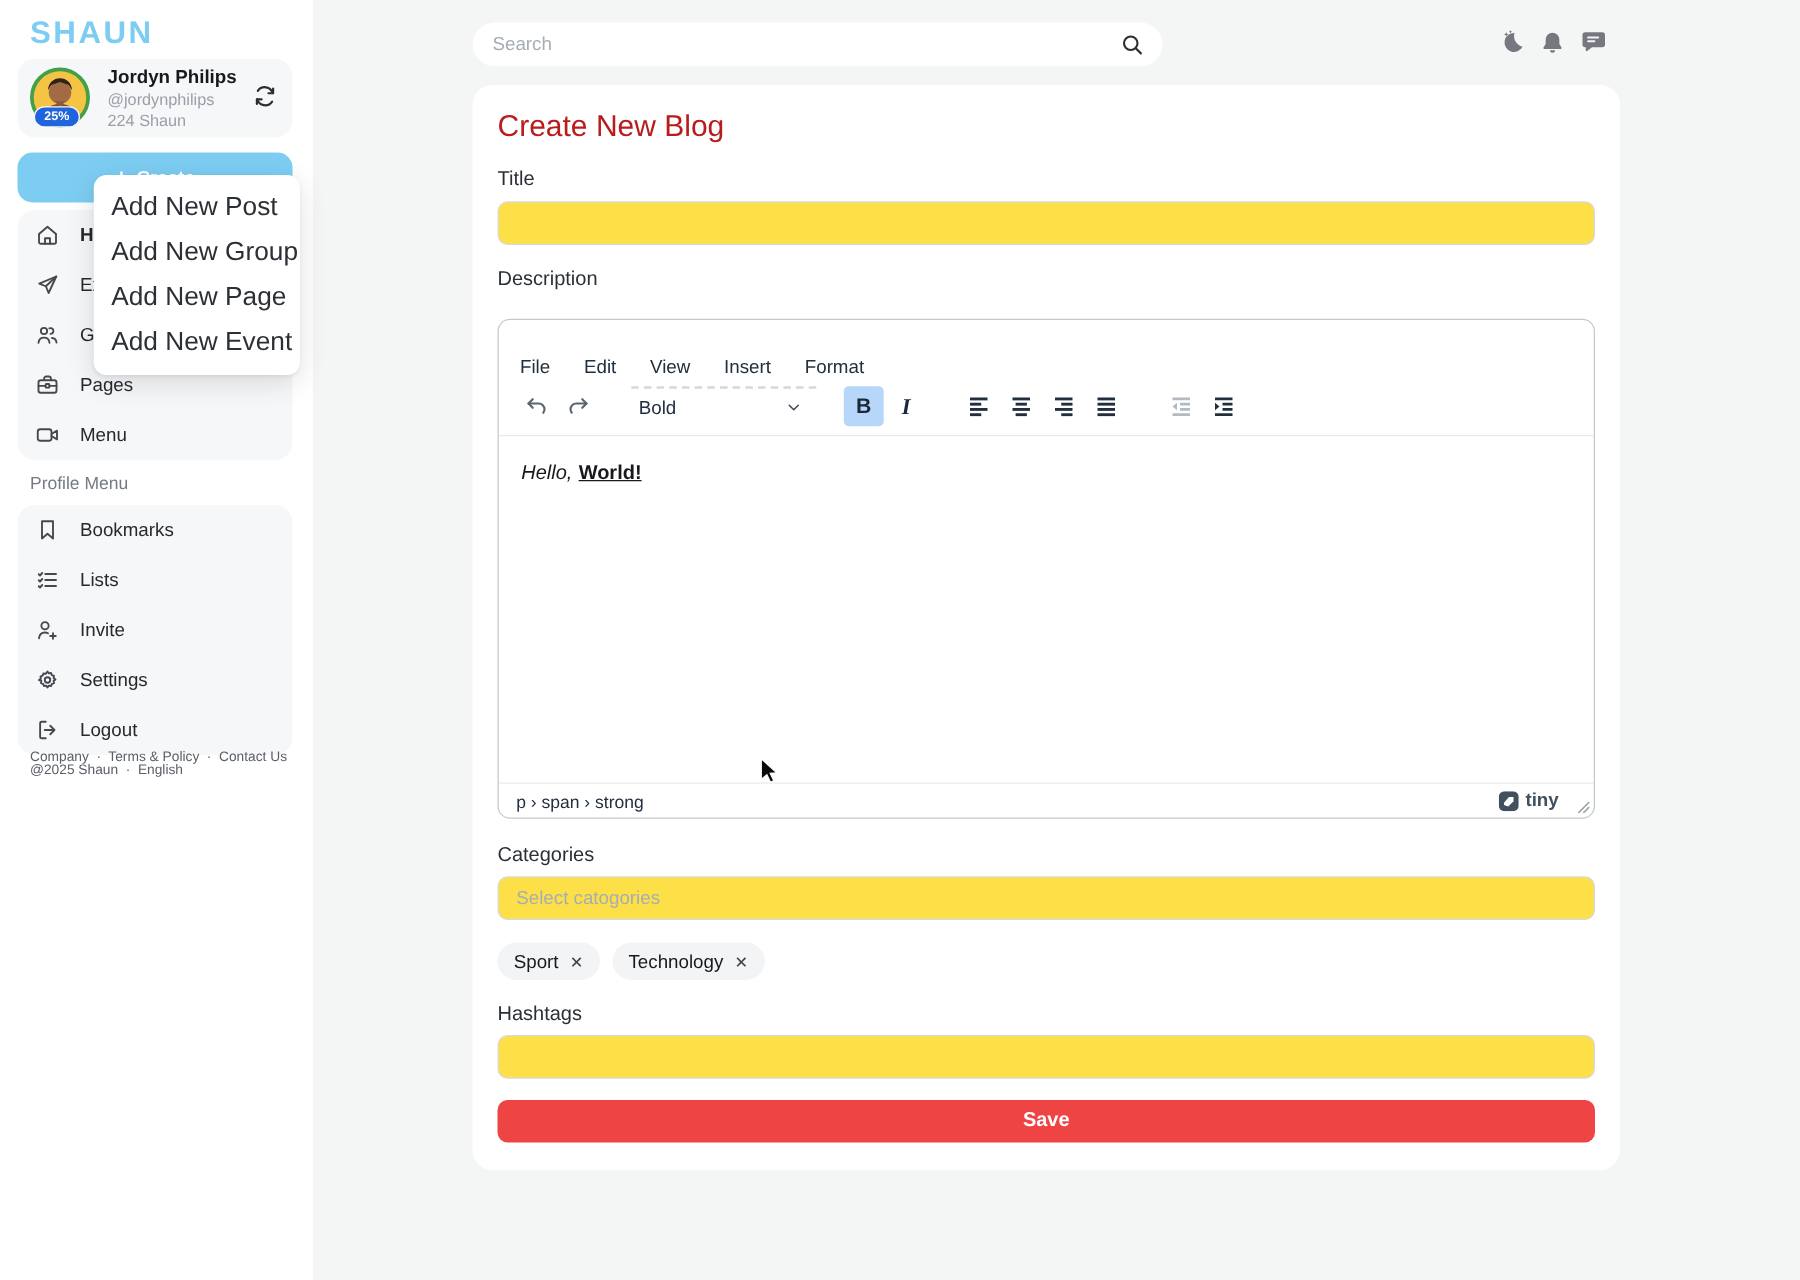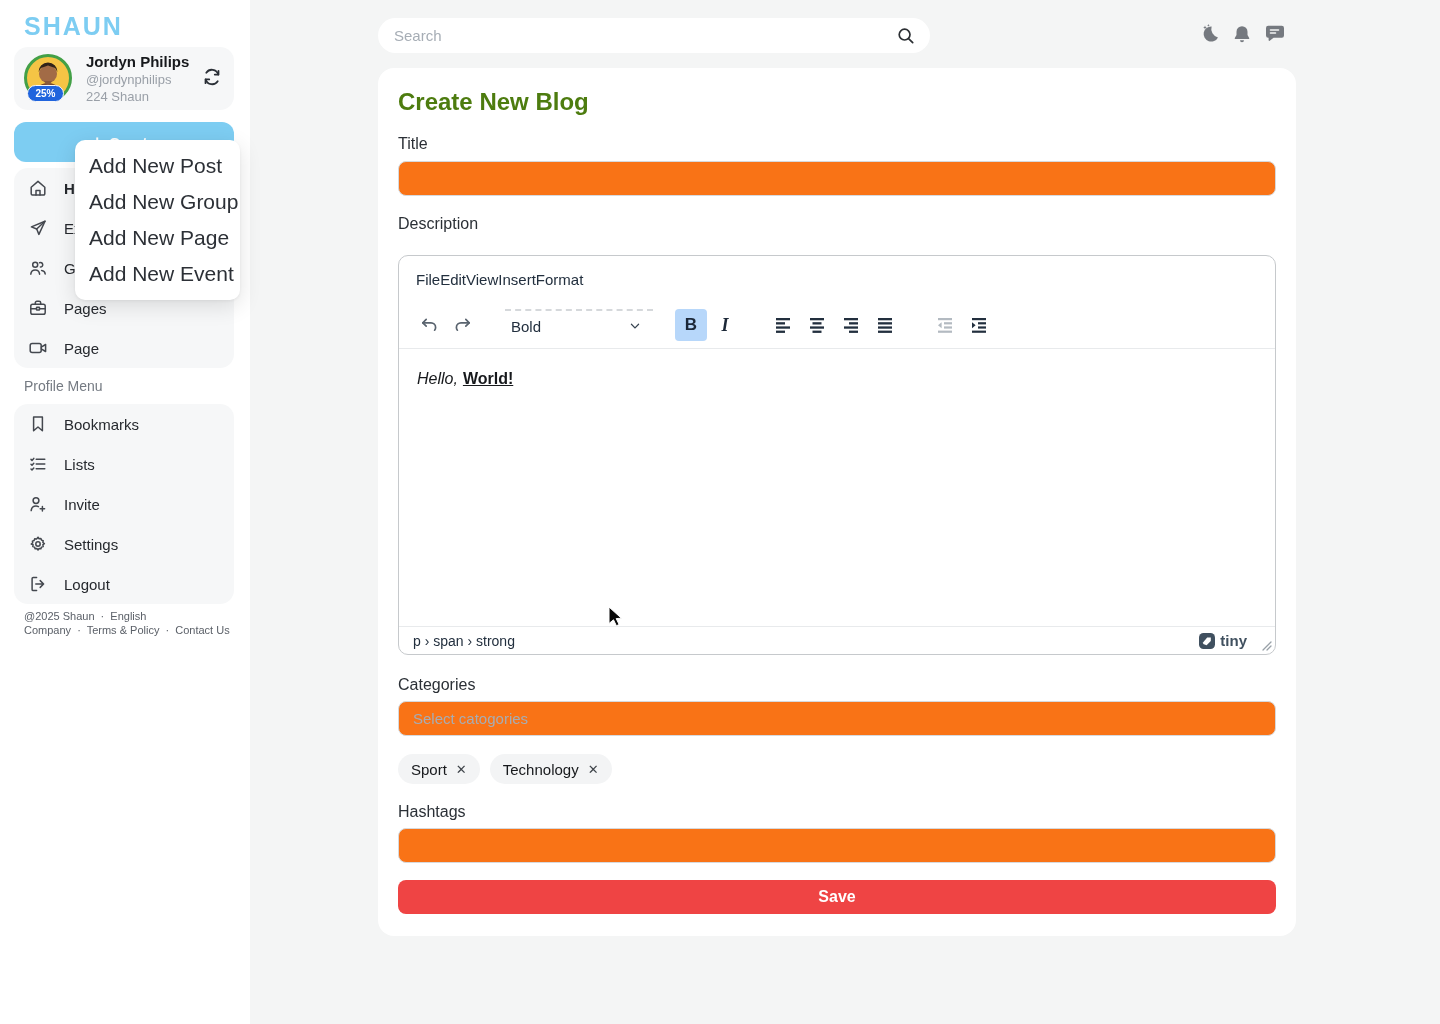--- a/index.html
+++ b/index.html
@@ -33,21 +33,21 @@
                 font-family:"Liberation Sans", sans-serif; }
   .create-plus { font-size:17px; font-weight:700; }
   .nav-card { position:absolute; left:14px; width:220px; background:#f6f7f8; border-radius:14px; }
   .nav-card.one { top:168px; height:200px; }
   .nav-card.two { top:404px; height:200px; }
   .nav-item { height:40px; display:flex; align-items:center; padding-left:14px; gap:16px;
               cursor:pointer; }
   .nav-item .lbl { font-size:15px; color:#26292e; }
   .nav-item.active .lbl { font-weight:700; }
   .section-title { position:absolute; left:24px; top:378px; font-size:14px; color:#747a82; }
-  .side-footer1 { position:absolute; left:24px; top:624px; font-size:11px; color:#5b6068; }
+  .side-footer1 { position:absolute; left:24px; top:600px; font-size:11px; color:#5b6068; }
   .side-footer2 { position:absolute; left:24px; top:610px; font-size:11px; color:#5b6068; }
   .side-footer1 span, .side-footer2 span { margin-right:3px; }
 
   
   .create-menu { position:absolute; left:75px; top:140px; width:165px; background:#fff;
                  border-radius:10px; padding:8px 0;
                  box-shadow:0 6px 22px rgba(0,0,0,.12), 0 1px 3px rgba(0,0,0,.06); z-index:60; }
   .create-menu-item { height:36px; display:flex; align-items:center; padding-left:14px;
                       font-size:21px; color:#2c3036; cursor:pointer; }
 
@@ -60,33 +60,33 @@
                        padding:0 44px 0 16px; font-size:15px; color:#1f2329;
                        font-family:"Liberation Sans", sans-serif; }
   .search-pill input::placeholder { color:#a6adb5; }
   .search-icon-btn { position:absolute; right:14px; top:8px; width:20px; height:20px;
                      background:none; border:none; cursor:pointer; }
   .top-icons { position:absolute; left:948px; top:23px; display:flex; gap:11px; }
   .top-icon { width:22px; height:22px; background:none; border:none; cursor:pointer; padding:0; }
 
   .content-card { position:absolute; left:128px; top:68px; width:918px; height:868px;
                   background:#fff; border-radius:16px; }
-  .page-title { position:absolute; left:20px; top:20px; font-size:24px; font-weight:700; color:#4d7c0f; }
+  .page-title { position:absolute; left:20px; top:20px; font-size:24px; font-weight:400; color:#b91c1c; }
   .field-label { position:absolute; left:20px; font-size:16px; color:#2b3036; }
   .field-input { position:absolute; left:20px; width:878px; height:35px;
-                 border:1px solid #d7d9dc; border-radius:8px; background:#f97316;
+                 border:1px solid #d7d9dc; border-radius:8px; background:#fde047;
                  font-size:15px; color:#17191c; padding:0 14px; outline:none;
                  font-family:"Liberation Sans", sans-serif; }
   .field-input::placeholder { color:#a6adb5; }
 
   
   .editor { position:absolute; left:20px; top:187px; width:878px; height:400px;
             border:1px solid #c6c9cc; border-radius:10px; background:#fff;
             display:flex; flex-direction:column; overflow:hidden; }
-  .ed-menubar { height:46px; display:flex; align-items:center; padding:0 17px; }
+  .ed-menubar { height:46px; display:flex; align-items:flex-end; padding:0 17px; gap:27px; }
   .ed-menu-item { font-size:15px; color:#222f3e; cursor:pointer; }
   .ed-toolbar { height:47px; display:flex; align-items:center; padding:0 14px;
                 border-bottom:1px solid #e8eaec; }
   .tb-btn { width:32px; height:32px; border:none; background:none; border-radius:4px;
             display:flex; align-items:center; justify-content:center; cursor:pointer; padding:0; }
   .tb-btn.active { background:#b7d7fa; }
   .tb-bold-letter { font-size:17px; font-weight:800; color:#1c2838; }
   .tb-italic-letter { font-family:"Liberation Serif", serif; font-style:italic;
                       font-weight:600; font-size:18px; color:#1c2838; }
   .style-select { margin-left:26px; width:148px; height:32px; border:none; background:none;
@@ -191,21 +191,21 @@
         <path d="M2.8 10.7h5.7M11.5 10.7h5.7"></path>
           <rect x="8.5" y="9.2" width="3" height="2.9" rx=".5"></rect>
       </svg>
       <span class="lbl">Pages</span>
     </div>
     <div class="nav-item">
       <svg class="sic" width="20" height="20" viewBox="0 0 20 20">
         <rect x="2.2" y="5.4" width="11" height="9.2" rx="2"></rect>
           <path d="M13.2 9.2l4.4-2.7v7l-4.4-2.7"></path>
       </svg>
-      <span class="lbl">Page</span>
+      <span class="lbl">Menu</span>
     </div>
   </nav>
 
   <div class="section-title">Profile Menu</div>
 
   <nav class="nav-card two">
     <div class="nav-item">
       <svg class="sic" width="20" height="20" viewBox="0 0 20 20">
         <path d="M5.6 3h8.8v13.8L10 13l-4.4 3.8Z"></path>
       </svg>

